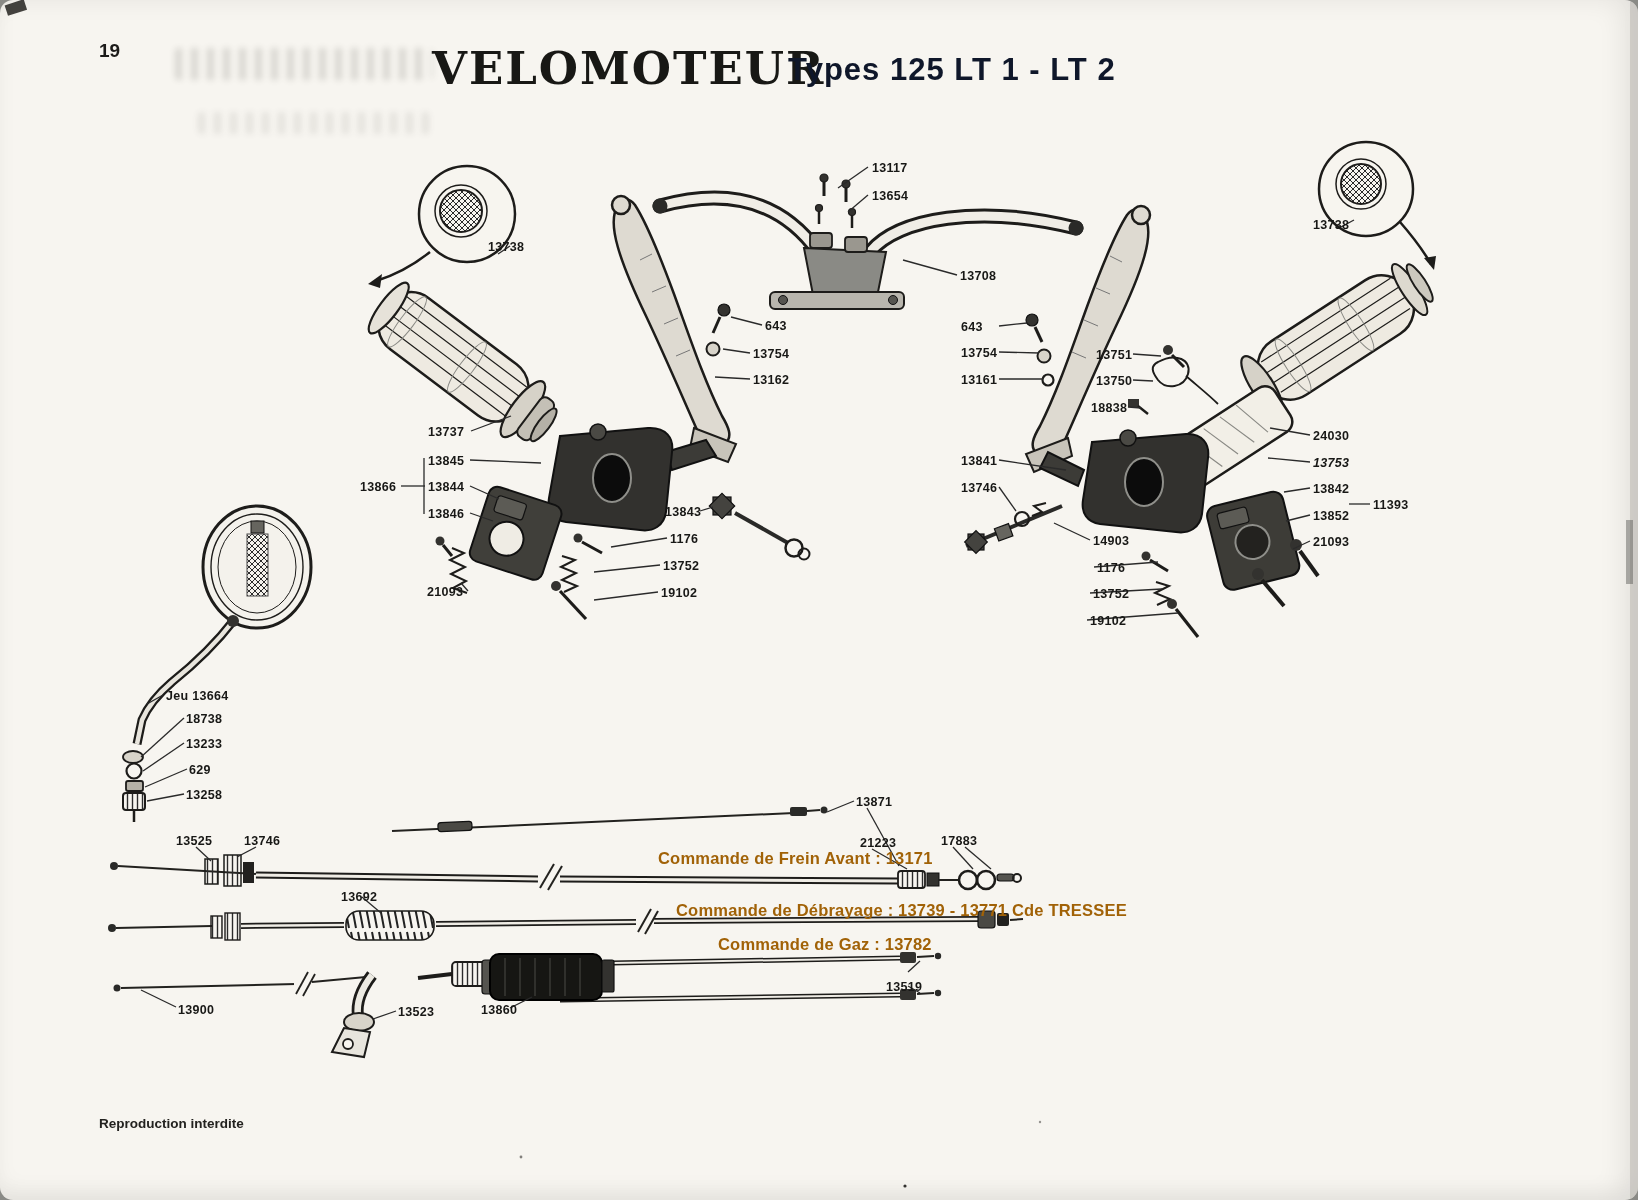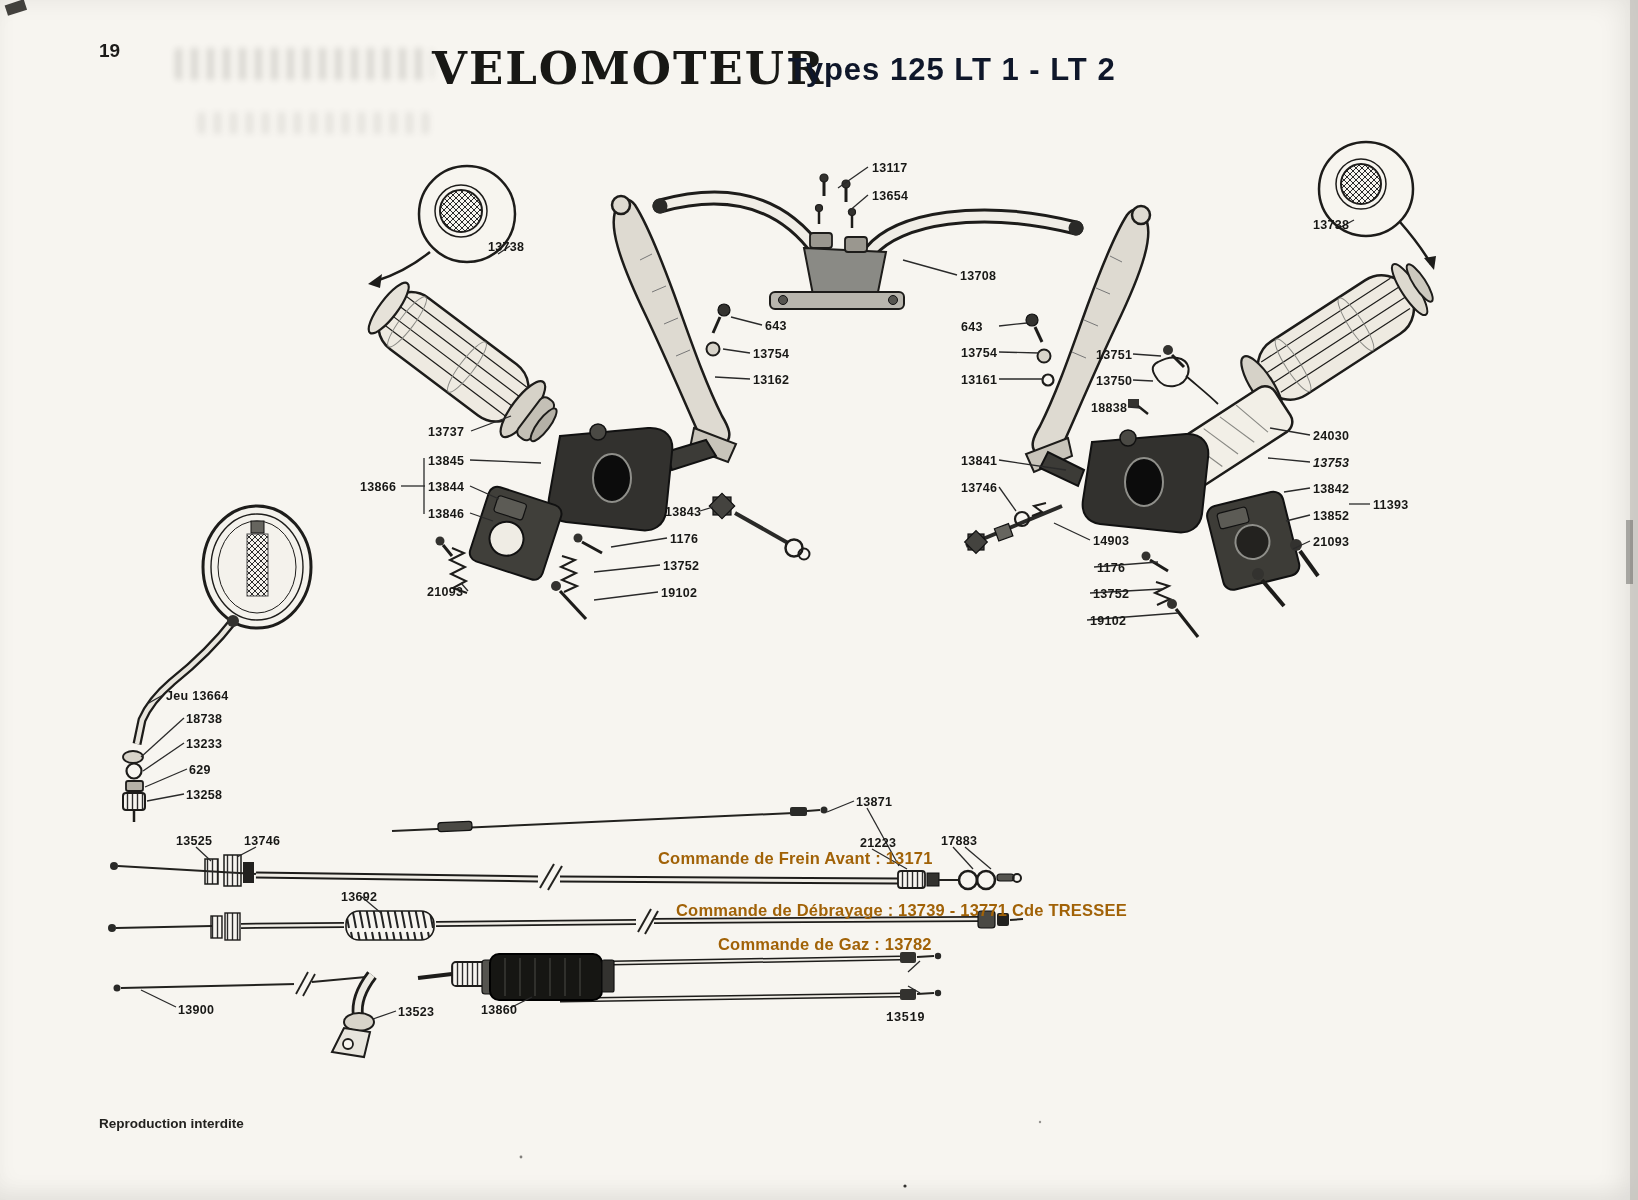--- a/index.html
+++ b/index.html
@@ -1,18 +1,18 @@
 <!DOCTYPE html>
 <html><head>
 <meta charset="utf-8">
 <style>
   html,body{margin:0;padding:0;background:#8a8a86;}
   .page{position:relative;width:1638px;height:1200px;background:#f7f5f0;overflow:hidden;
         font-family:"Liberation Sans",sans-serif;
-        box-shadow:inset -16px 0 26px rgba(0,0,0,.07), inset 0 -12px 20px rgba(0,0,0,.04);}
+        box-shadow:inset -16px 0 26px rgba(0,0,0,.07), inset 0 -12px 20px rgba(0,0,0,.04);border-radius:13px;}
   .page-number{position:absolute;left:99px;top:40px;font-size:19px;font-weight:bold;color:#1c1b19;}
   .title{position:absolute;left:432px;top:42px;font-family:"DejaVu Serif",serif;font-weight:bold;
          font-size:45px;letter-spacing:2px;color:#181815;}
   .subtitle{position:absolute;left:788px;top:52px;font-size:31px;font-weight:bold;
             letter-spacing:1px;color:#0f172a;}
   .footer{position:absolute;left:99px;top:1116px;font-size:13.5px;font-weight:bold;color:#23221f;}
   .bleed{position:absolute;background:repeating-linear-gradient(90deg,rgba(70,68,60,.55) 0 7px,transparent 7px 16px);
          filter:blur(3px);border-radius:4px;pointer-events:none;}
   .bleed1{left:175px;top:48px;width:258px;height:32px;opacity:.32;}
   .bleed2{left:198px;top:112px;width:232px;height:22px;opacity:.20;}
@@ -397,21 +397,21 @@
       <span class="part-label" style="left: 186px; top: 712px;">18738</span>
       <span class="part-label" style="left: 186px; top: 737px;">13233</span>
       <span class="part-label" style="left: 189px; top: 763px;">629</span>
       <span class="part-label" style="left: 186px; top: 788px;">13258</span>
       <span class="part-label" style="left: 856px; top: 795px;">13871</span>
       <span class="part-label" style="left: 176px; top: 834px;">13525</span>
       <span class="part-label" style="left: 244px; top: 834px;">13746</span>
       <span class="part-label" style="left: 860px; top: 836px;">21223</span>
       <span class="part-label" style="left: 941px; top: 834px;">17883</span>
       <span class="part-label" style="left: 341px; top: 890px;">13692</span>
-      <span class="part-label" style="left: 886px; top: 1011px; font-family: Liberation Mono, monospace;">13519</span>
+      <span class="part-label" style="left: 886px; top: 980px;">13519</span>
       <span class="part-label" style="left: 178px; top: 1003px;">13900</span>
       <span class="part-label" style="left: 398px; top: 1005px;">13523</span>
       <span class="part-label" style="left: 481px; top: 1003px;">13860</span>
       <span class="caption" style="left: 658px; top: 849px;">Commande de Frein Avant : 13171</span>
       <span class="caption" style="left: 676px; top: 901px;">Commande de Débrayage : 13739 - 13771 Cde TRESSEE</span>
       <span class="caption" style="left: 718px; top: 935px;">Commande de Gaz : 13782</span>
     </div>
 
   <div class="footer">Reproduction interdite</div>
 </div>

